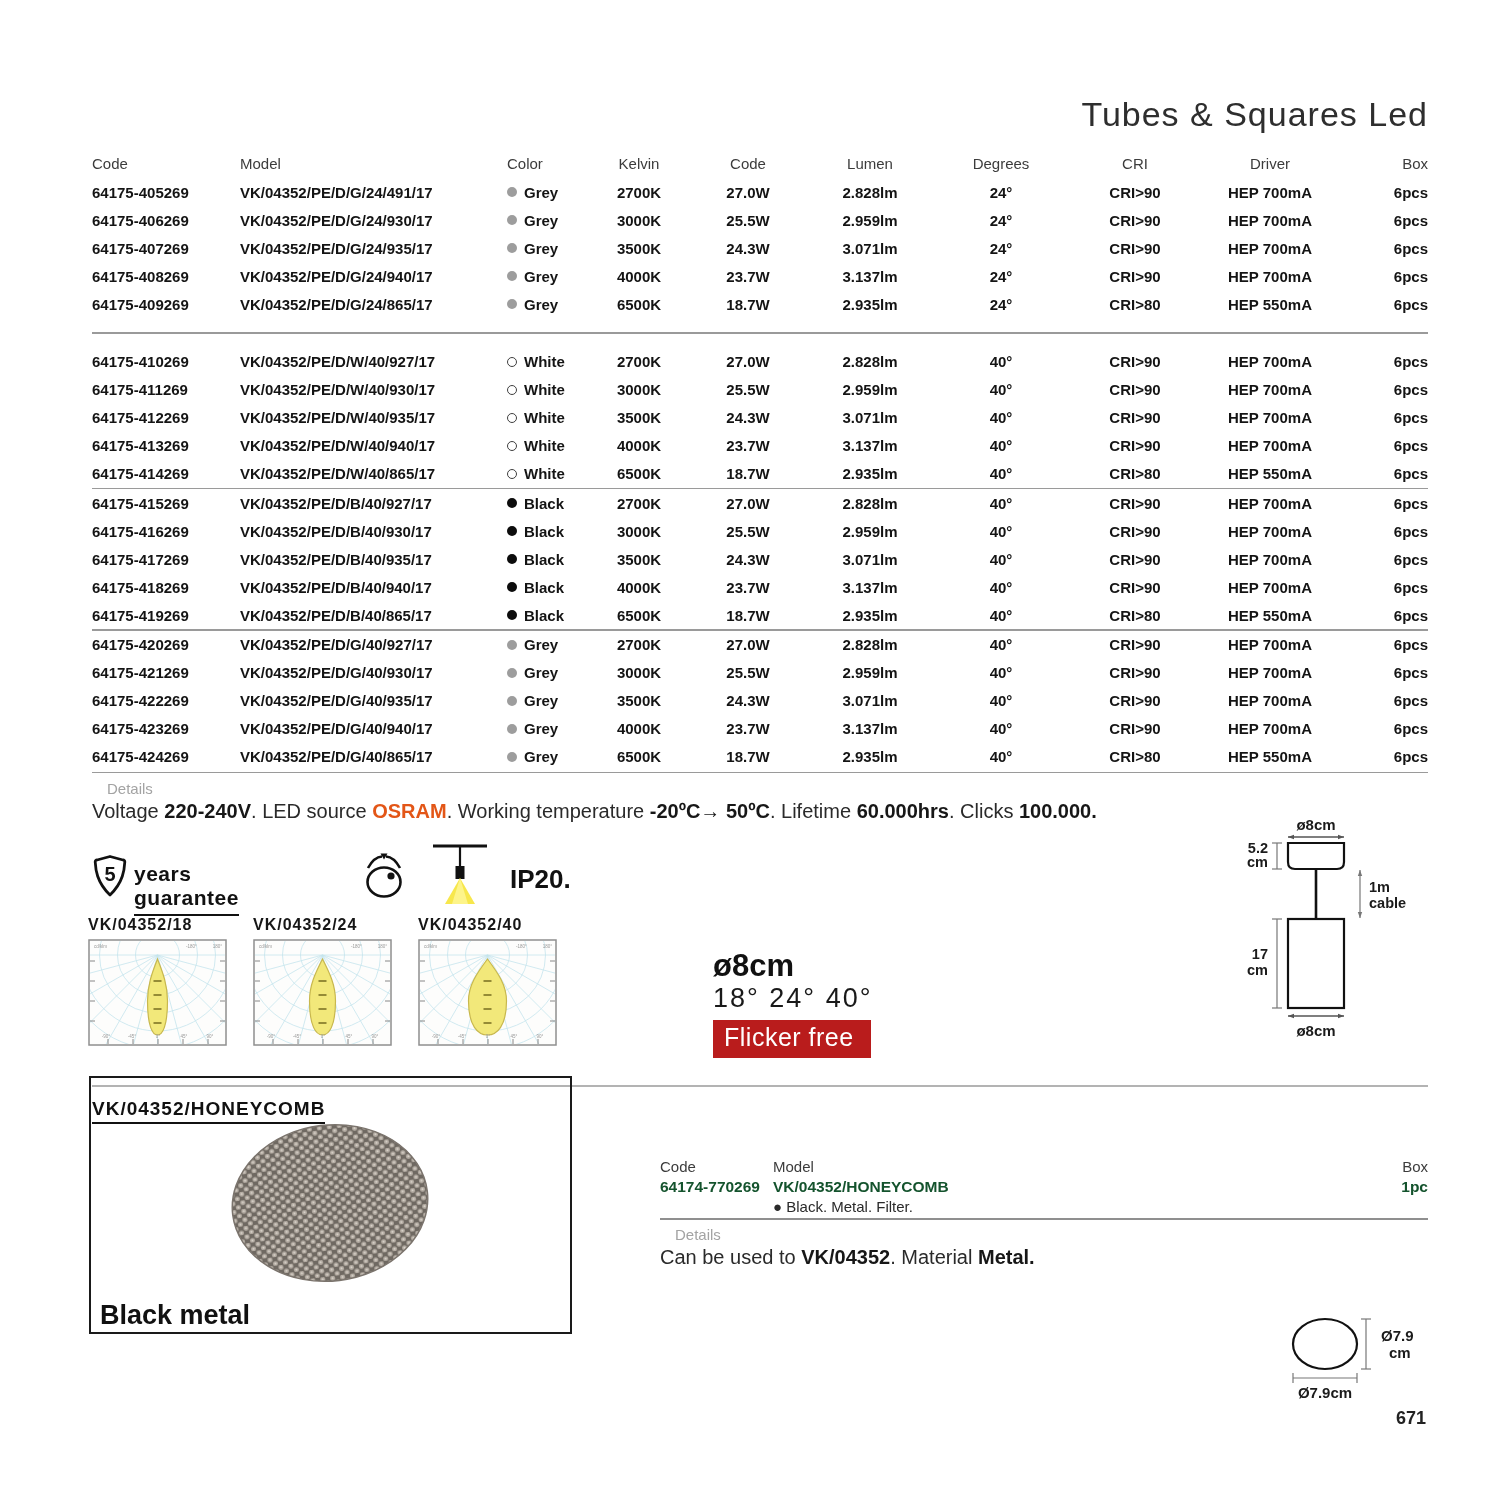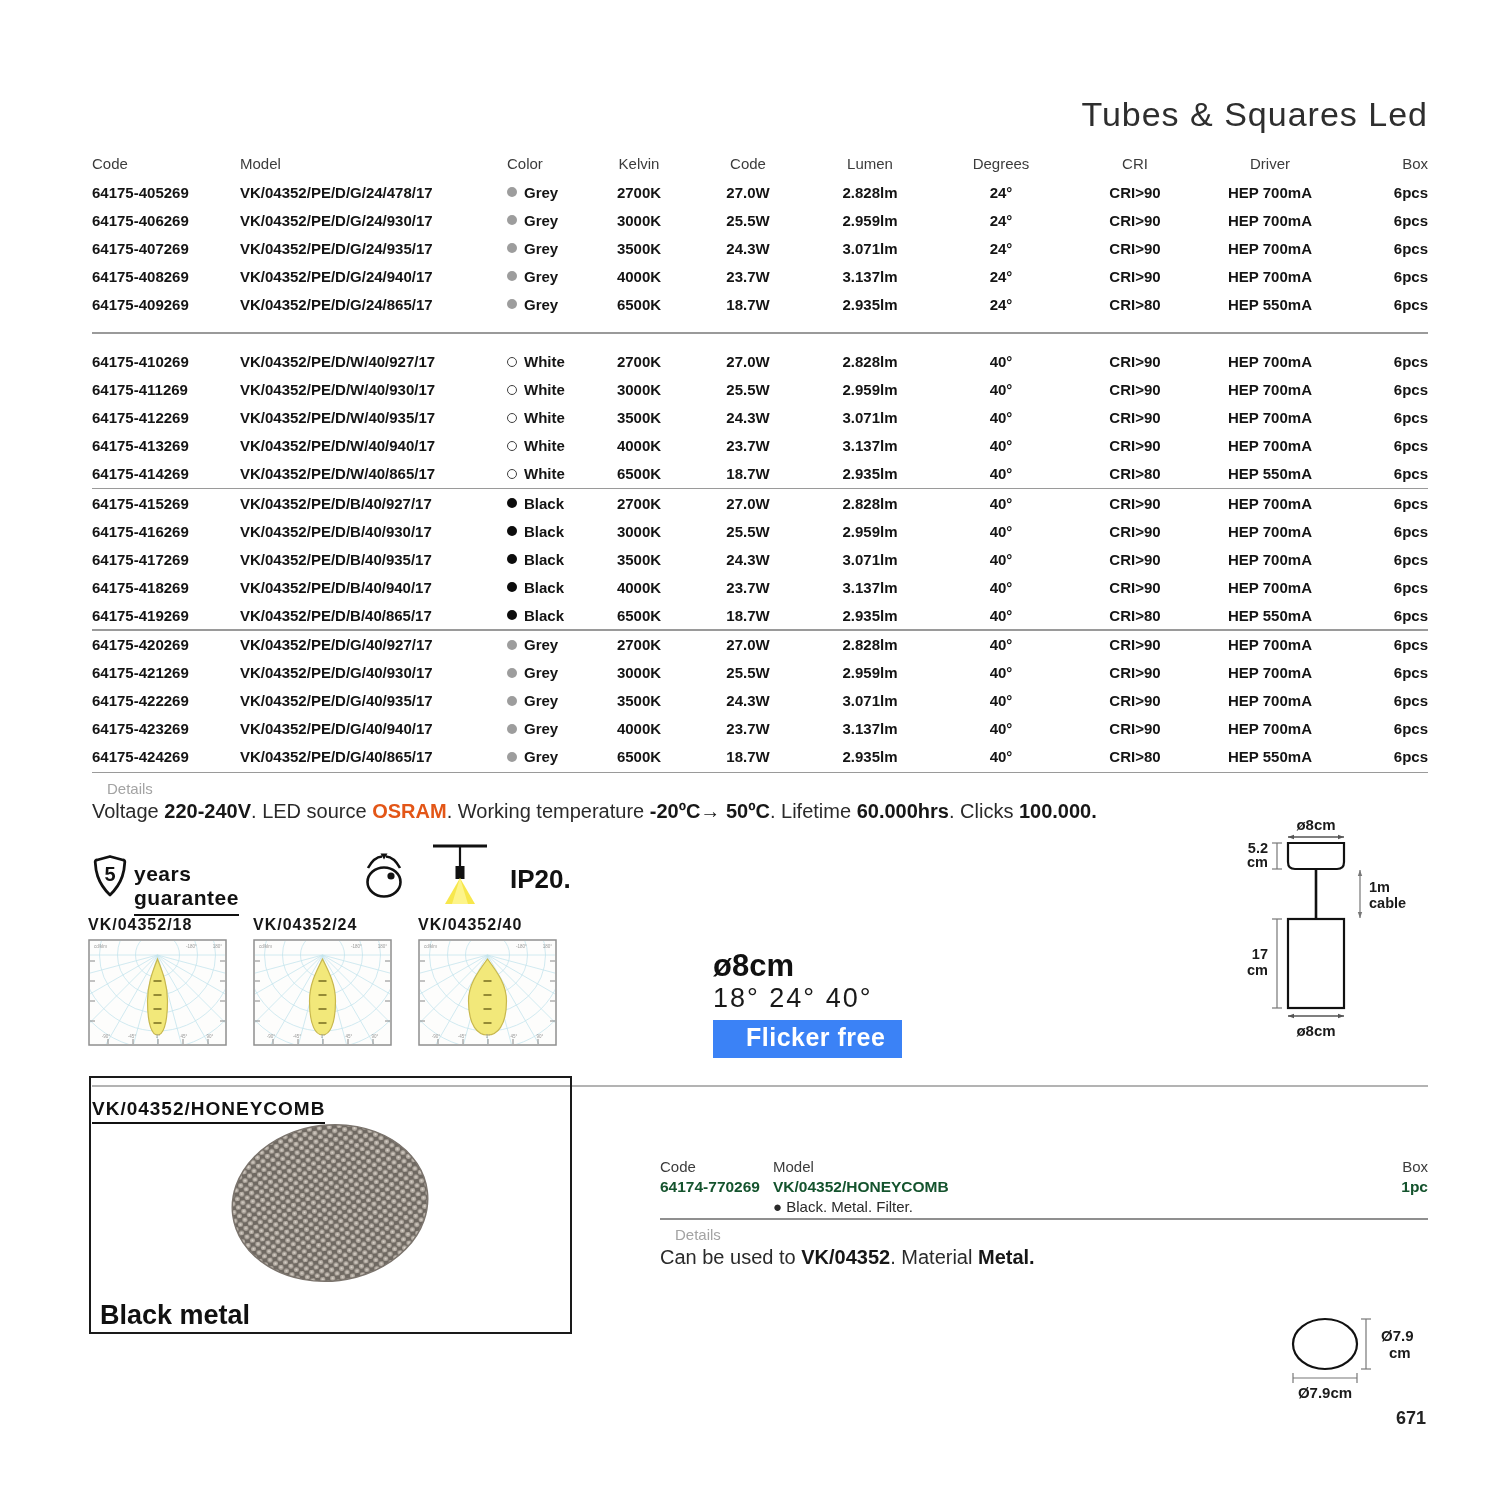--- a/index.html
+++ b/index.html
@@ -43,21 +43,21 @@
 
   
   .photo-row{position:absolute;left:88px;top:916px;display:flex;gap:26px;}
   .photo-item{width:139px;}
   .photo-label{font-size:16px;font-weight:700;letter-spacing:1px;color:#161616;margin-bottom:5px;}
 
   
   .beam-info{position:absolute;left:713px;top:950px;}
   .beam-d{font-size:31px;font-weight:700;color:#111;line-height:32px;}
   .beam-a{font-size:27px;font-weight:400;letter-spacing:2px;color:#191919;line-height:32px;}
-  .beam-badge{display:inline-block;margin-top:6px;background:#3b82f6;color:#fff;font-size:25px;font-weight:700;padding:3px 17px 6px 33px;letter-spacing:.5px;}
+  .beam-badge{display:inline-block;margin-top:6px;background:#b91c1c;color:#fff;font-size:25px;font-weight:400;padding:3px 17px 6px 11px;letter-spacing:.5px;}
 
   
   .dim-diagram{position:absolute;left:1228px;top:806px;}
 
   
   .hr-section{position:absolute;left:92px;right:72px;top:1085px;height:2px;background:#b3b3b3;}
 
   
   .hc-heading{position:absolute;left:92px;top:1098px;font-size:19px;font-weight:700;letter-spacing:1px;color:#111;border-bottom:2px solid #111;padding-bottom:2px;}
   .hc-box{position:absolute;left:89px;top:1076px;width:483px;height:258px;border:2px solid #1a1a1a;box-sizing:border-box;}
@@ -96,21 +96,21 @@
         <div class="cell c-watt">Code</div>
         <div class="cell c-lumen">Lumen</div>
         <div class="cell c-degrees">Degrees</div>
         <div class="cell c-cri">CRI</div>
         <div class="cell c-driver">Driver</div>
         <div class="cell c-box">Box</div>
       </div>
     <div>
         <div class="trow">
       <div class="cell c-code">64175-405269</div>
-      <div class="cell c-model">VK/04352/PE/D/G/24/478/17</div>
+      <div class="cell c-model">VK/04352/PE/D/G/24/491/17</div>
       <div class="cell c-color">
         <span class="dot dot-grey"></span>
         <span>Grey</span>
       </div>
       <div class="cell c-kelvin">2700K</div>
       <div class="cell c-watt">27.0W</div>
       <div class="cell c-lumen">2.828lm</div>
       <div class="cell c-degrees">24°</div>
       <div class="cell c-cri">CRI&gt;90</div>
       <div class="cell c-driver">HEP 700mA</div>

